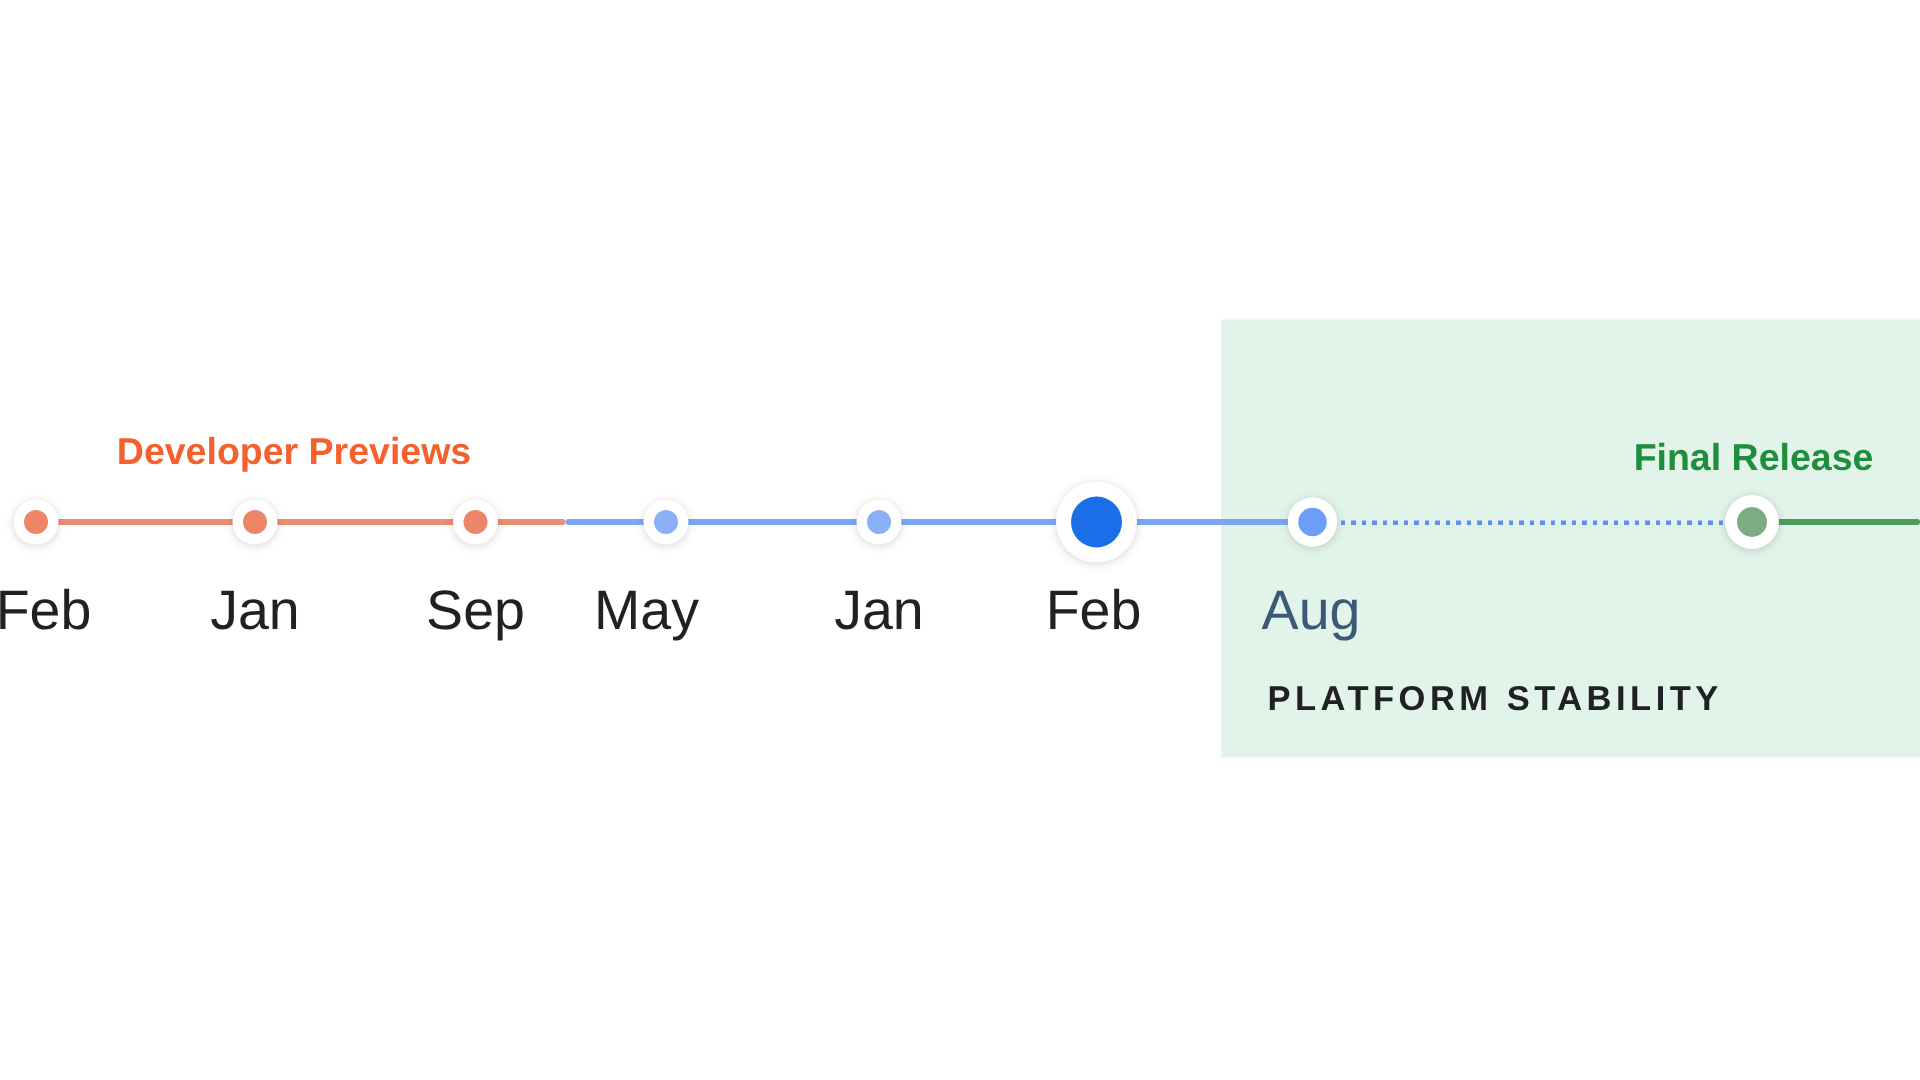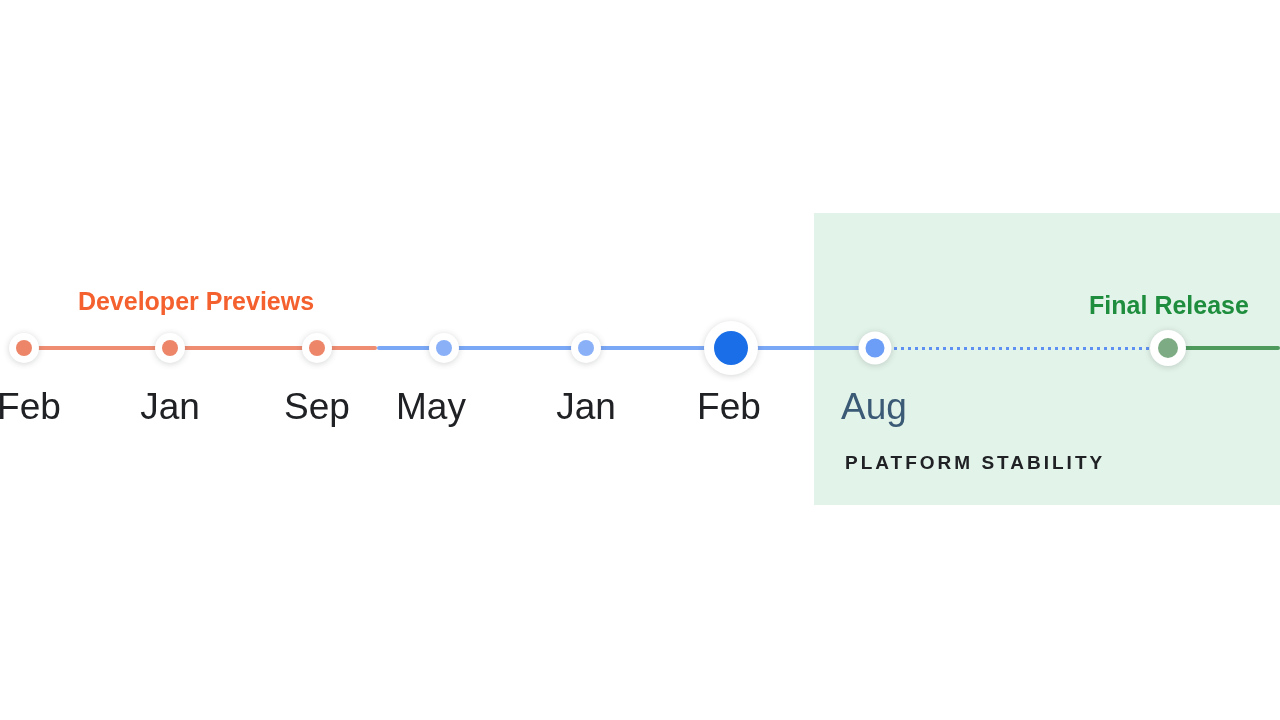--- a/index.html
+++ b/index.html
@@ -64,21 +64,21 @@
   
   .month {
     position: absolute; top: 386px; transform: translateX(-50%);
     font-size: 37px; color: var(--month_text); white-space: nowrap;
   }
   .month-aug { color: var(--aug_text); }
 
   
   .stability-label {
     position: absolute; left: 845px; top: 452px;
-    font-size: 19px; font-weight: 600; letter-spacing: 3px;
+    font-size: 23px; font-weight: 600; letter-spacing: 3px;
     color: var(--stability_text); white-space: nowrap;
   }
 </style>
 </head>
 <body>
 
 <div class="canvas">
 
   <div class="zone"></div>
 

